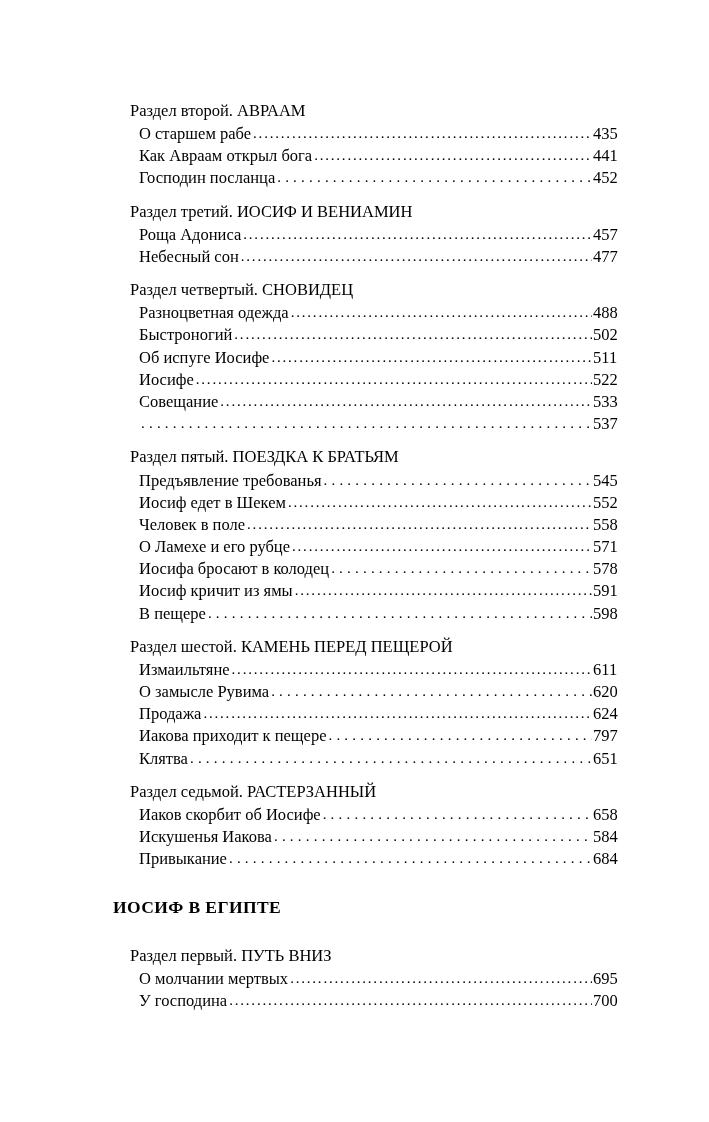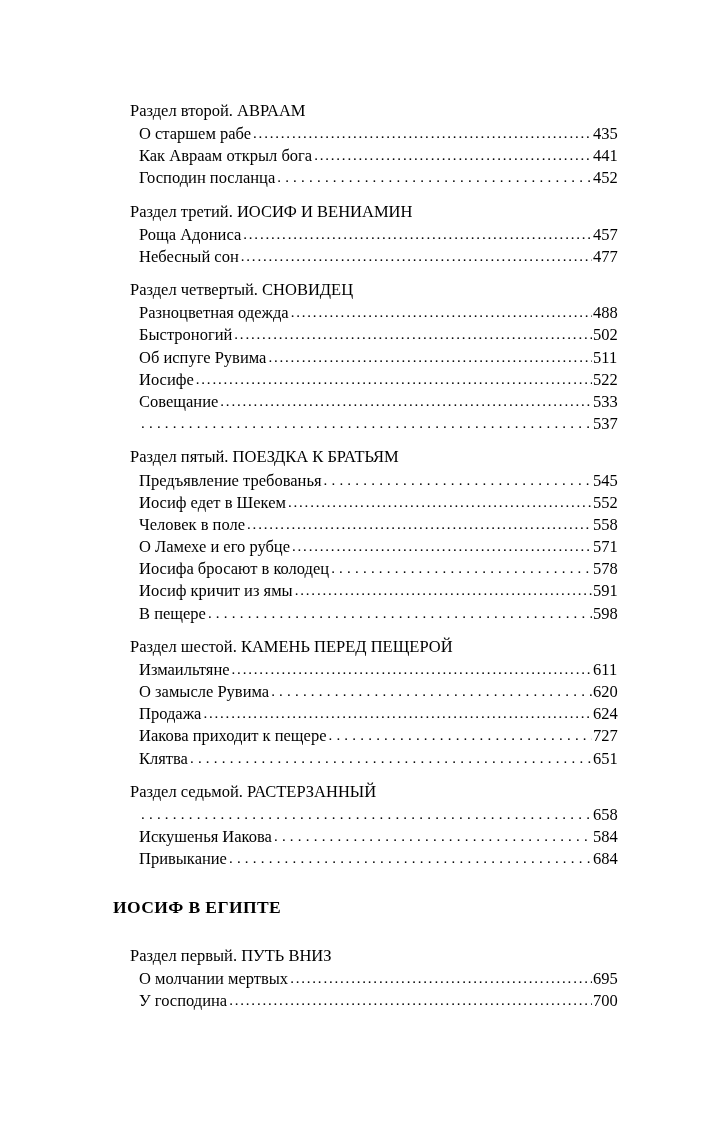--- a/index.html
+++ b/index.html
@@ -121,21 +121,21 @@
           <span class="entry-title">Разноцветная одежда</span>
           <span class="entry-leader">.........................................................................................</span>
           <span class="entry-page">488</span>
         </li>
         <li class="entry">
           <span class="entry-title">Быстроногий</span>
           <span class="entry-leader">.........................................................................................</span>
           <span class="entry-page">502</span>
         </li>
         <li class="entry">
-          <span class="entry-title">Об испуге Рувима</span>
+          <span class="entry-title">Об испуге Иосифе</span>
           <span class="entry-leader">.........................................................................................</span>
           <span class="entry-page">511</span>
         </li>
         <li class="entry">
           <span class="entry-title">Иосифе</span>
           <span class="entry-leader">.........................................................................................</span>
           <span class="entry-page">522</span>
         </li>
         <li class="entry">
           <span class="entry-title">Совещание</span>
@@ -198,31 +198,32 @@
           <span class="entry-page">620</span>
         </li>
         <li class="entry">
           <span class="entry-title">Продажа</span>
           <span class="entry-leader">.........................................................................................</span>
           <span class="entry-page">624</span>
         </li>
         <li class="entry">
           <span class="entry-title">Иакова приходит к пещере</span>
           <span class="entry-leader wide">.........................................................................................</span>
-          <span class="entry-page">727</span>
+          <span class="entry-page">797</span>
         </li>
         <li class="entry">
           <span class="entry-title">Клятва</span>
           <span class="entry-leader wide">.........................................................................................</span>
           <span class="entry-page">651</span>
         </li>
       </ul>
       <div class="section-heading">Раздел седьмой. РАСТЕРЗАННЫЙ</div>
       <ul class="entries">
         <li class="entry">
+          <span class="entry-title">Иаков скорбит об Иосифе</span>
           <span class="entry-leader wide">.........................................................................................</span>
           <span class="entry-page">658</span>
         </li>
         <li class="entry">
           <span class="entry-title">Искушенья Иакова</span>
           <span class="entry-leader wide">.........................................................................................</span>
           <span class="entry-page">584</span>
         </li>
         <li class="entry">
           <span class="entry-title">Привыкание</span>

